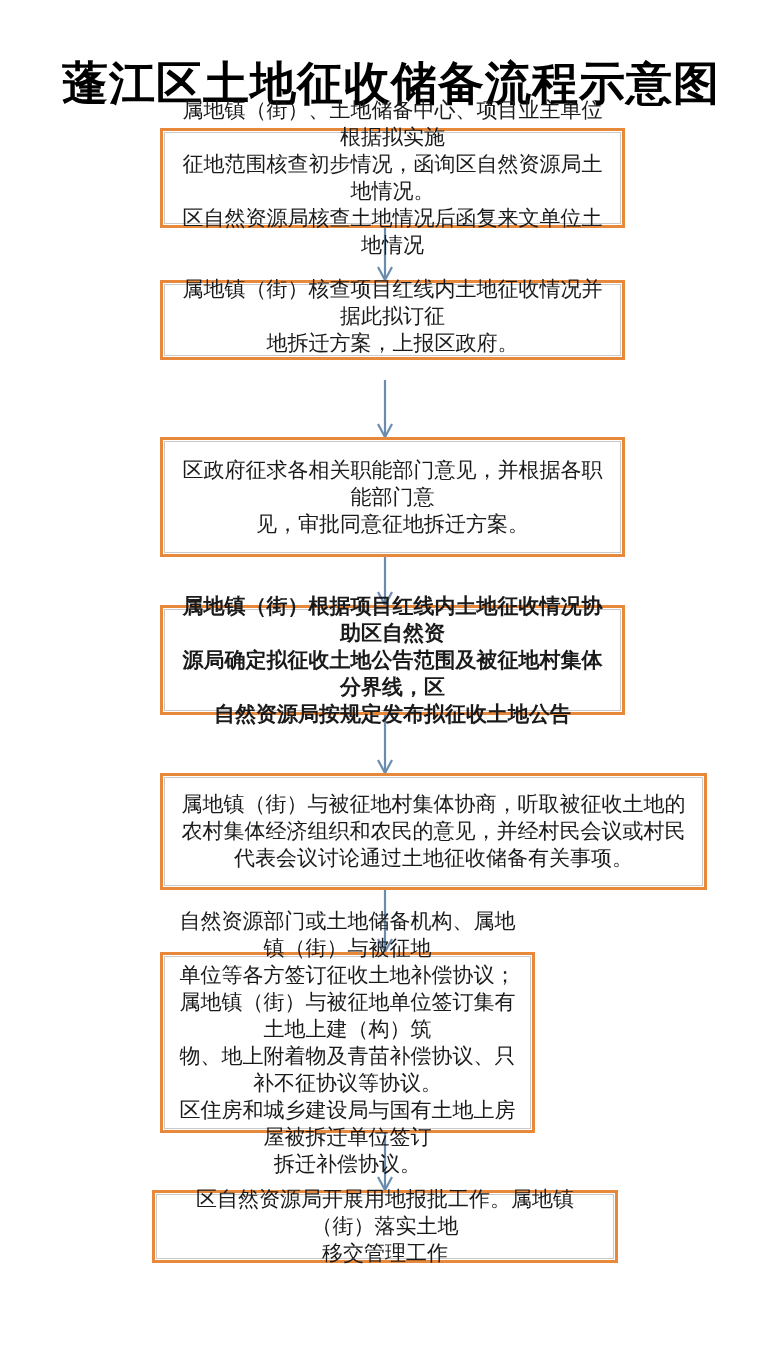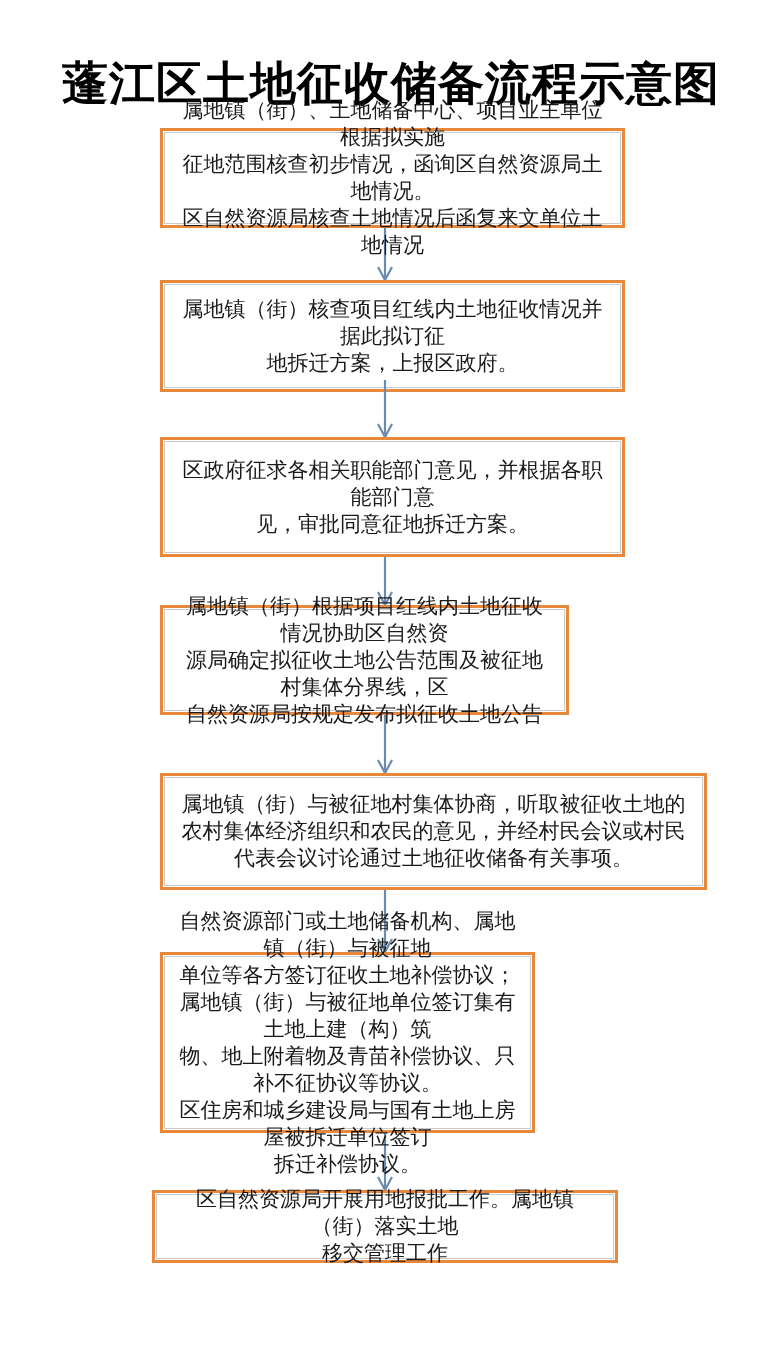--- a/index.html
+++ b/index.html
@@ -86,29 +86,29 @@
 <div id="page">
 
   <div id="chart-title">蓬江区土地征收储备流程示意图</div>
 
   <div id="nodes-layer">
       <div class="flow-box align-center" style="left: 160px; top: 128px; width: 465px; height: 100px; border-color: rgb(232, 136, 58); background: rgb(255, 255, 255);">
         <div class="box-text" style="color: rgb(26, 26, 26);">属地镇（街）、土地储备中心、项目业主单位根据拟实施
 征地范围核查初步情况，函询区自然资源局土地情况。
 区自然资源局核查土地情况后函复来文单位土地情况</div>
       </div>
-      <div class="flow-box align-center" style="left: 160px; top: 280px; width: 465px; height: 112px; border-color: rgb(232, 136, 58); background: rgb(255, 255, 255);">
+      <div class="flow-box align-center" style="left: 160px; top: 280px; width: 465px; height: 80px; border-color: rgb(232, 136, 58); background: rgb(255, 255, 255); align-items: flex-end;">
         <div class="box-text" style="color: rgb(26, 26, 26);">属地镇（街）核查项目红线内土地征收情况并据此拟订征
 地拆迁方案，上报区政府。</div>
       </div>
       <div class="flow-box align-left" style="left: 160px; top: 437px; width: 465px; height: 120px; border-color: rgb(232, 136, 58); background: rgb(255, 255, 255);">
         <div class="box-text" style="color: rgb(26, 26, 26); text-align: center;">区政府征求各相关职能部门意见，并根据各职能部门意
 见，审批同意征地拆迁方案。</div>
       </div>
-      <div class="flow-box align-center" style="left: 160px; top: 605px; width: 409px; height: 110px; border-color: rgb(232, 136, 58); background: rgb(255, 255, 255);">
+      <div class="flow-box align-center" style="left: 160px; top: 605px; width: 465px; height: 110px; border-color: rgb(232, 136, 58); background: rgb(255, 255, 255); font-weight: bold;">
         <div class="box-text" style="color: rgb(26, 26, 26);">属地镇（街）根据项目红线内土地征收情况协助区自然资
 源局确定拟征收土地公告范围及被征地村集体分界线，区
 自然资源局按规定发布拟征收土地公告</div>
       </div>
       <div class="flow-box align-center" style="left: 160px; top: 773px; width: 547px; height: 117px; border-color: rgb(232, 136, 58); background: rgb(255, 255, 255);">
         <div class="box-text" style="color: rgb(26, 26, 26);">属地镇（街）与被征地村集体协商，听取被征收土地的
 农村集体经济组织和农民的意见，并经村民会议或村民
 代表会议讨论通过土地征收储备有关事项。</div>
       </div>
       <div class="flow-box align-center" style="left: 160px; top: 952px; width: 375px; height: 181px; border-color: rgb(232, 136, 58); background: rgb(255, 255, 255);">

